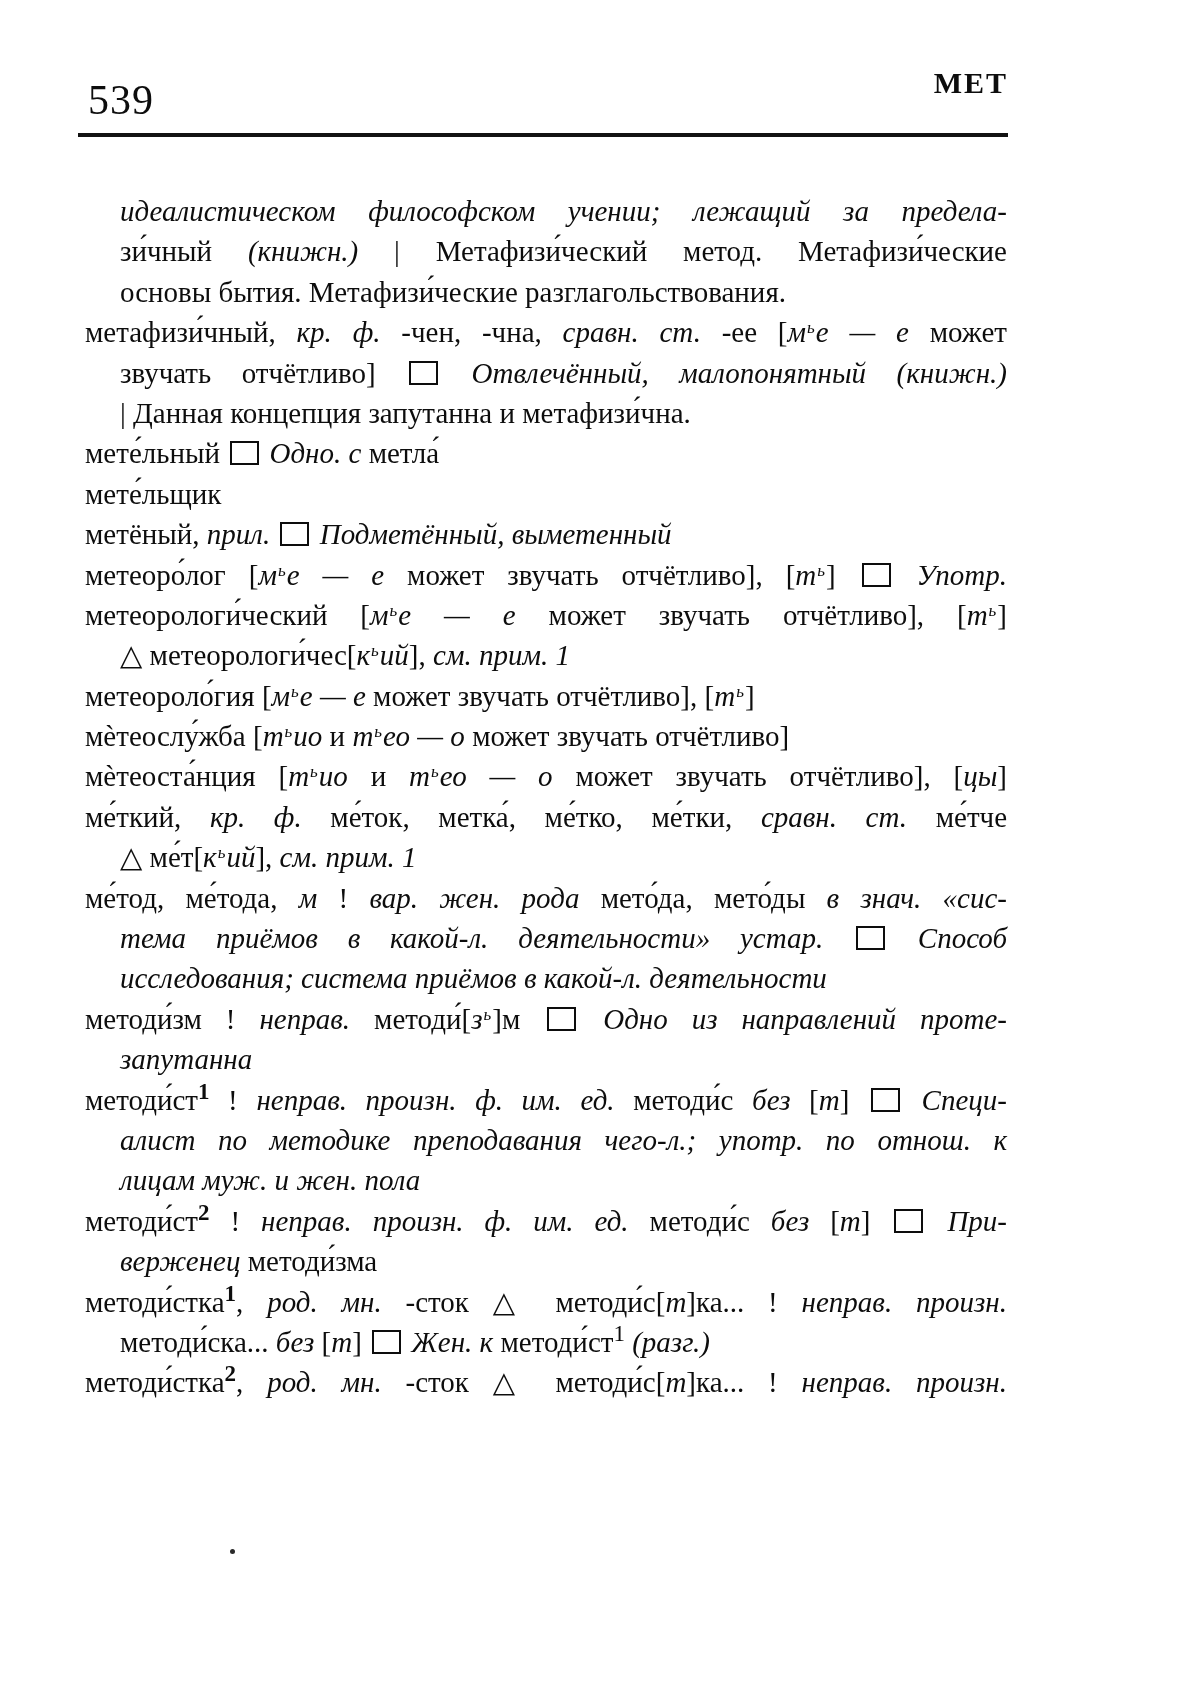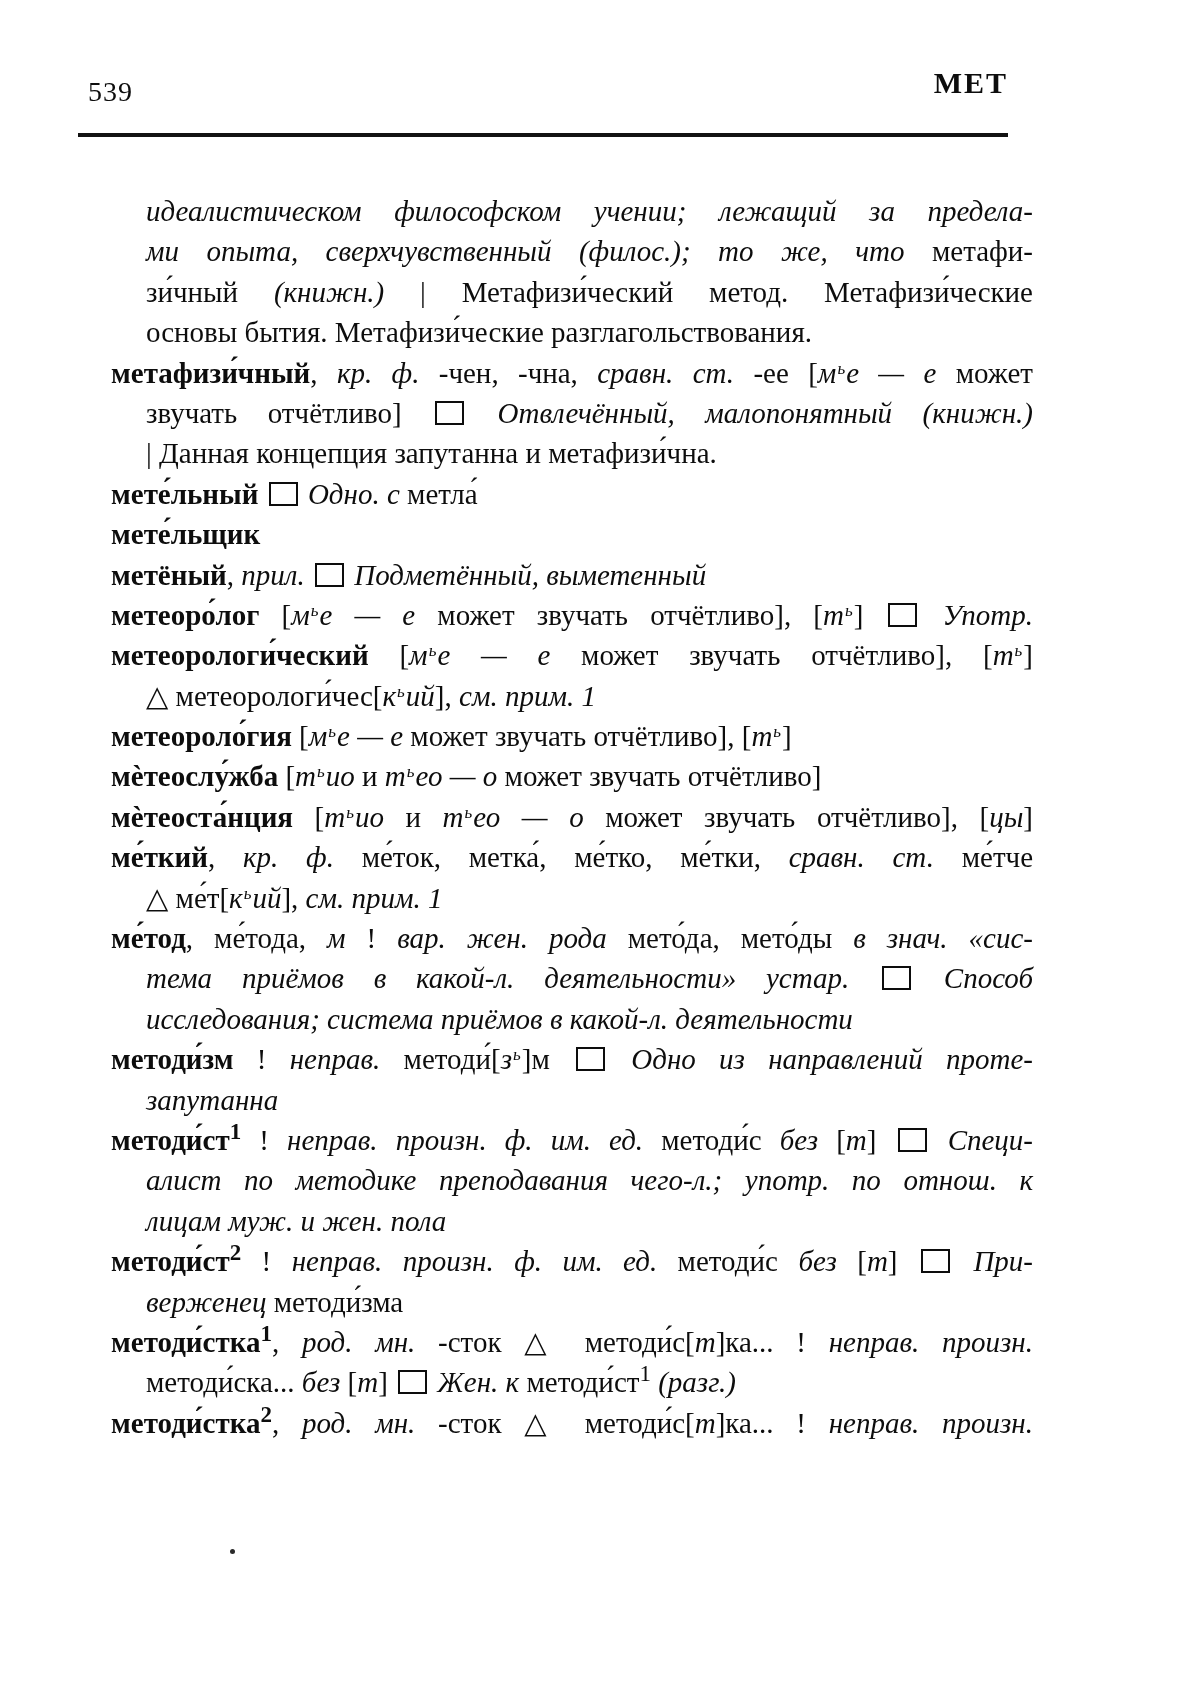--- a/index.html
+++ b/index.html
@@ -7,43 +7,43 @@
     width: 1178px; height: 1700px;
     background: #ffffff;
     font-family: "Liberation Serif", "DejaVu Serif", "DejaVu Sans", serif;
     color: #0d0d0d;
     -webkit-font-smoothing: antialiased;
   }
   .page { position: relative; width: 1178px; height: 1700px; overflow: hidden; }
 
   .pagenum {
     position: absolute; left: 88px; top: 76px;
-    font-size: 28px; letter-spacing: 1px;
+    font-size: 42px; letter-spacing: 1px;
   }
   .guide {
     position: absolute; right: 170px; top: 66px;
     font-size: 30px; font-weight: bold; letter-spacing: 2px;
   }
   .rule {
     position: absolute; left: 78px; top: 133px;
     width: 930px; height: 4px; background: #121212;
   }
 
   .textblock {
     position: absolute; left: 85px; top: 191px;
     width: 922px;
-    font-size: 29px; line-height: 40.4px; margin-left: 26px;
+    font-size: 29px; line-height: 40.4px;
   }
   .line { height: 40.4px; white-space: normal; }
   .line.indent { padding-left: 35px; }
   .line.justify { text-align: justify; text-align-last: justify; }
 
   .seg-r { font-style: normal; }
   .seg-i { font-style: italic; }
-  .seg-b { font-weight: bold; }
+  .seg-b { font-weight: normal; }
   .seg-isup {
     font-style: italic; font-size: 17px;
     position: relative; top: -9px; margin: 0 1px;
   }
   .seg-supb {
     font-weight: bold; font-size: 23px;
     position: relative; top: -11px;
   }
   .seg-supr {
     font-size: 23px; position: relative; top: -11px;
@@ -62,21 +62,20 @@
 <body>
 
 <div class="page">
   <div>
     <span class="pagenum">539</span>
     <span class="guide">МЕТ</span>
   </div>
   <div class="rule"></div>
   <div class="textblock">
       <div class="line indent justify"><span class="seg-i">идеалистическом философском учении; лежащий за предела-</span></div>
-      <div class="line indent justify"><span class="seg-i">ми опыта, сверхчувственный (филос.); то же, что </span><span class="seg-r">метафи-</span></div>
       <div class="line indent justify"><span class="seg-r">зи́чный </span><span class="seg-i">(книжн.)</span><span class="seg-r"> | Метафизи́ческий метод. Метафизи́ческие</span></div>
       <div class="line indent"><span class="seg-r">основы бытия. Метафизи́ческие разглагольствования.</span></div>
       <div class="line justify"><span class="seg-b">метафизи́чный</span><span class="seg-r">, </span><span class="seg-i">кр. ф.</span><span class="seg-r"> -чен, -чна, </span><span class="seg-i">сравн. ст.</span><span class="seg-r"> -ее [</span><span class="seg-i">м</span><span class="seg-isup">ь</span><span class="seg-i">е — е</span><span class="seg-r"> может</span></div>
       <div class="line indent justify"><span class="seg-r">звучать отчётливо] </span><span class="seg-box"></span><span class="seg-i"> Отвлечённый, малопонятный (книжн.)</span></div>
       <div class="line indent"><span class="seg-r">| Данная концепция запутанна и метафизи́чна.</span></div>
       <div class="line"><span class="seg-b">мете́льный </span><span class="seg-box"></span><span class="seg-i"> Одно. с </span><span class="seg-r">метла́</span></div>
       <div class="line"><span class="seg-b">мете́льщик</span></div>
       <div class="line"><span class="seg-b">метёный</span><span class="seg-r">, </span><span class="seg-i">прил. </span><span class="seg-box"></span><span class="seg-i"> Подметённый, выметенный</span></div>
       <div class="line justify"><span class="seg-b">метеоро́лог</span><span class="seg-r"> [</span><span class="seg-i">м</span><span class="seg-isup">ь</span><span class="seg-i">е — е</span><span class="seg-r"> может звучать отчётливо], [</span><span class="seg-i">т</span><span class="seg-isup">ь</span><span class="seg-r">] </span><span class="seg-box"></span><span class="seg-i"> Употр.</span></div>
       <div class="line justify"><span class="seg-b">метеорологи́ческий</span><span class="seg-r"> [</span><span class="seg-i">м</span><span class="seg-isup">ь</span><span class="seg-i">е — е</span><span class="seg-r"> может звучать отчётливо], [</span><span class="seg-i">т</span><span class="seg-isup">ь</span><span class="seg-r">]</span></div>

